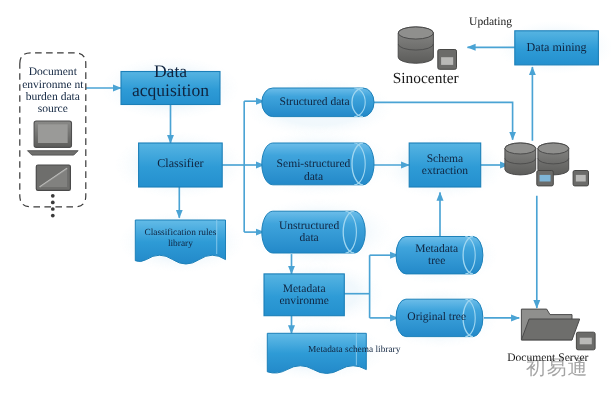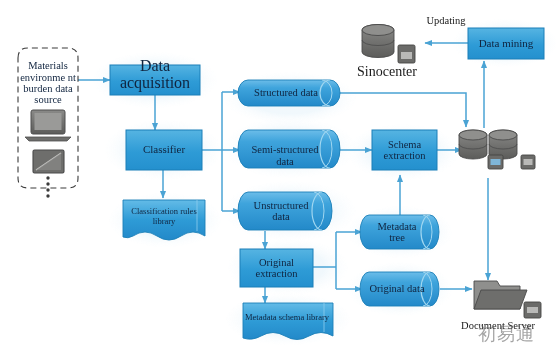--- a/index.html
+++ b/index.html
@@ -232,21 +232,21 @@
 
     <g>
       <path d="M474,281 L497,281 L500,286 L520,286 L520,309 L474,309 Z" fill="#8f8f8d" stroke="#4a4a4a" stroke-width="0.9"></path>
       <path d="M474,309 L481,290 L527,290 L520,309 Z" fill="#6e6e6c" stroke="#4a4a4a" stroke-width="0.9"></path>
       <rect x="524" y="302" width="17" height="16" rx="1.5" fill="#6b6b69" stroke="#464644" stroke-width="0.9"></rect>
       <rect x="527" y="307" width="11" height="6" fill="#b9b9b7"></rect>
     </g>
   </svg>
 
   <div class="node-label" style="left:18px; top:55px; width:60px; height:56px; font-size:10.5px;">
-    <span>Materials environme nt burden data source</span>
+    <span>Document environme nt burden data source</span>
   </div>
 
   <div class="node-label" style="left:110px; top:65px; width:90px; height:18px; font-size:16px;">
     <span>Data acquisition</span>
   </div>
 
   <div class="node-label" style="left:126px; top:130px; width:76px; height:40px; font-size:11px;">
     <span>Classifier</span>
   </div>
 
@@ -260,37 +260,37 @@
 
   <div class="node-label" style="left:246px; top:130px; width:78px; height:51px; font-size:10.5px;">
     <span>Semi-structured data</span>
   </div>
 
   <div class="node-label" style="left:246px; top:192px; width:70px; height:38px; font-size:10.5px;justify-content:center;">
     <span>Unstructured data</span>
   </div>
 
   <div class="node-label" style="left:240px; top:249px; width:73px; height:38px; font-size:10.5px;">
-    <span>Original extraction</span>
-  </div>
-
-  <div class="node-label" style="left:243px; top:303px; width:88px; height:30px; font-size:8.5px;">
+    <span>Metadata environme</span>
+  </div>
+
+  <div class="node-label" style="left:243px; top:303px; width:88px; height:30px; font-size:8.5px;padding-left:35px;">
     <span>Metadata schema library</span>
   </div>
 
   <div class="node-label" style="left:372px; top:130px; width:65px; height:40px; font-size:10.5px;">
     <span>Schema extraction</span>
   </div>
 
   <div class="node-label" style="left:369px; top:215px; width:56px; height:34px; font-size:10.5px;">
     <span>Metadata tree</span>
   </div>
 
   <div class="node-label" style="left:369px; top:272px; width:56px; height:34px; font-size:10.5px;">
-    <span>Original data</span>
+    <span>Original tree</span>
   </div>
 
   <div class="node-label" style="left:468px; top:28px; width:76px; height:31px; font-size:11px;">
     <span>Data mining</span>
   </div>
 
   <div class="plain-label" style="left:414px; top:15px; width:64px; font-size:10.5px;">
     <span>Updating</span>
   </div>
 

